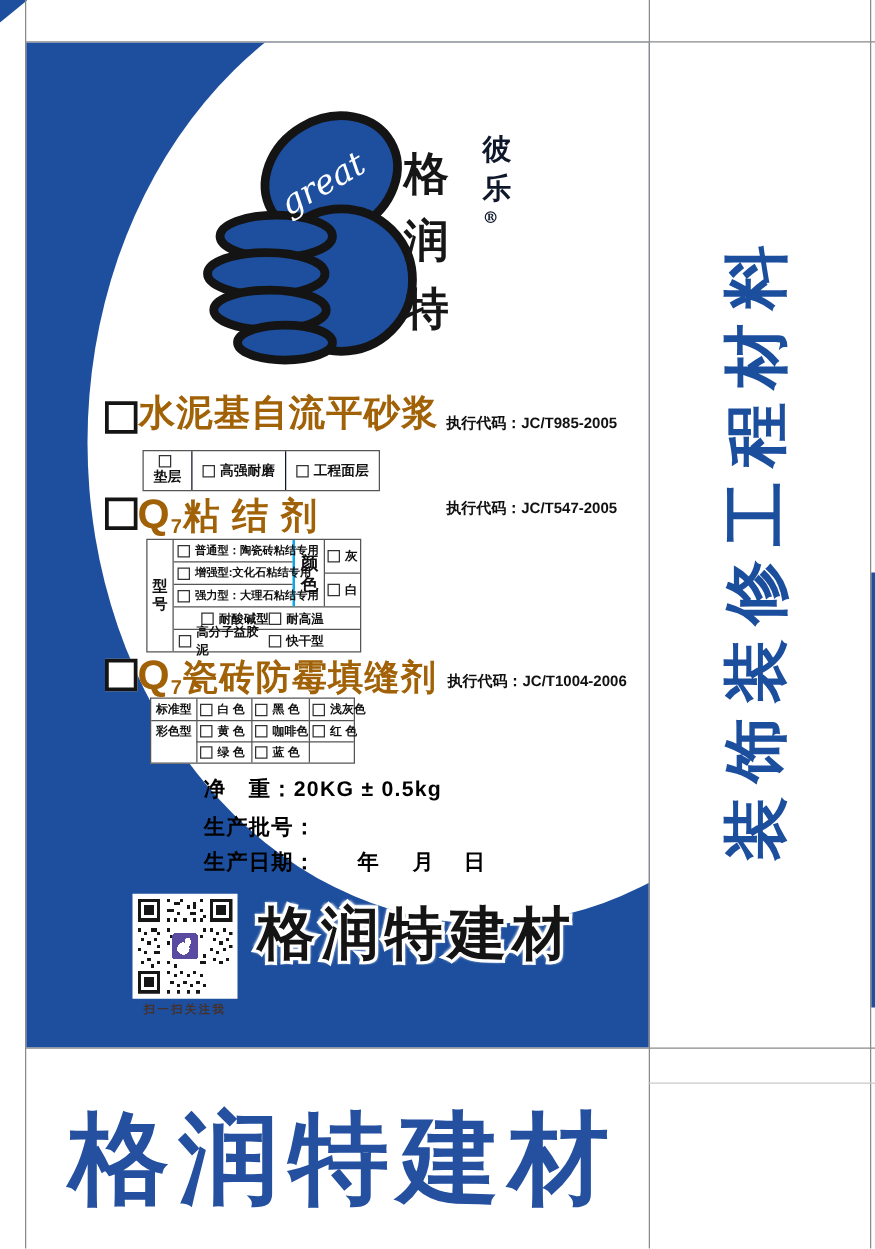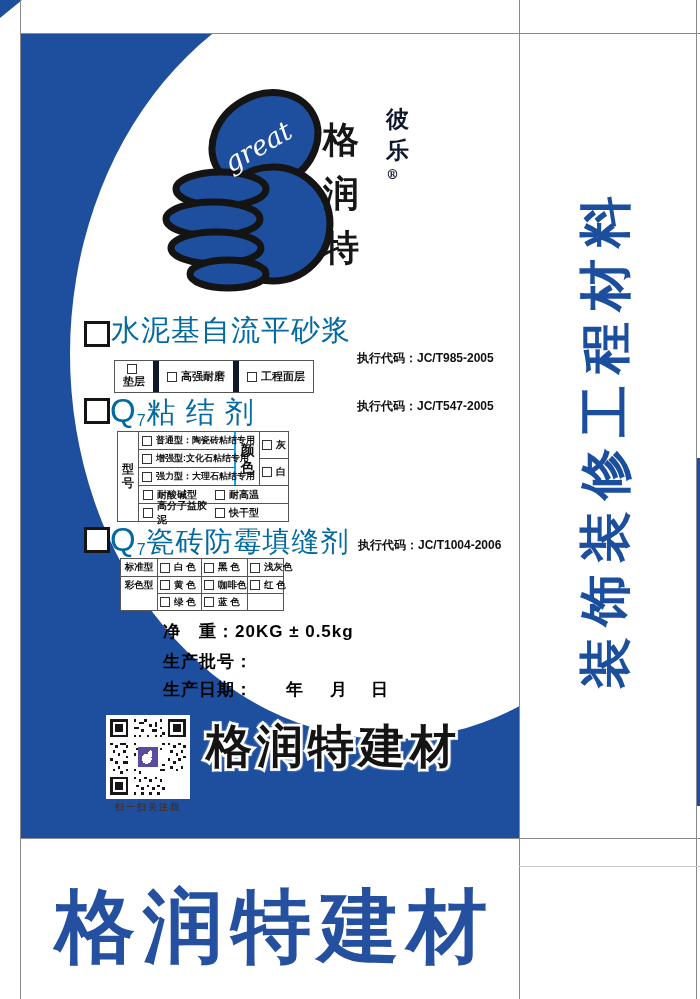--- a/index.html
+++ b/index.html
@@ -17,48 +17,48 @@
   
   .logo-svg{position:absolute;left:158px;top:86px;width:182px;height:207px;}
   .logo-chars{position:absolute;left:318px;top:112px;width:46px;font-family:"DejaVu Serif",serif;
               font-size:36px;line-height:1.5;text-align:center;font-weight:bold;color:#161616;}
   .trademark{position:absolute;left:386px;top:104px;font-family:"DejaVu Serif",serif;
              font-size:23px;font-weight:bold;color:#0f172a;letter-spacing:4px;}
   .trademark sup{font-size:13px;letter-spacing:0;}
 
   
   .big-cb{position:absolute;width:20px;height:20px;border:3px solid #141414;background:#fff;}
-  .ptitle{position:absolute;font-weight:400;color:#0369a1;letter-spacing:1px;white-space:nowrap;}
+  .ptitle{position:absolute;font-weight:700;color:#a16207;letter-spacing:1px;white-space:nowrap;}
   .pcode{position:absolute;font-size:12px;font-weight:bold;color:#111;white-space:nowrap;}
   .q{font-size:33px;}
   .qsub{font-size:16px;vertical-align:-4px;}
 
   
   .opt-strip{position:absolute;left:114px;top:360px;display:flex;border:1px solid #555;background:#fff;}
-  .opt-cell{display:flex;align-items:center;padding:3px 8px;font-size:11px;font-weight:bold;border-left:6px solid #0f172a;white-space:nowrap;}
+  .opt-cell{display:flex;align-items:center;padding:3px 8px;font-size:11px;font-weight:bold;border-left:1px solid #0f172a;white-space:nowrap;}
   .opt-cell:first-child{border-left:none;flex-direction:column;}
   .cb{display:inline-block;width:8px;height:8px;border:1px solid #333;background:#fff;margin-right:4px;flex:0 0 auto;}
 
   
   .t1{position:absolute;left:117px;top:431px;width:172px;background:#fff;border:1px solid #555;display:flex;box-sizing:border-box;}
   .vstack{width:15px;line-height:1.15;text-align:center;word-break:break-all;font-weight:bold;}
   .t1-type{width:20px;border-right:1px solid #555;display:flex;align-items:center;justify-content:center;font-size:12px;}
   .t1-main{flex:1;display:flex;flex-direction:column;}
   .t1-top{display:flex;border-bottom:1px solid #555;}
   .t1-labels{width:95px;border-right:2px solid #0ea5e9;display:flex;flex-direction:column;}
   .t1-lrow{height:17px;border-bottom:1px solid #555;display:flex;align-items:center;padding-left:3px;
            font-size:9px;font-weight:bold;white-space:nowrap;}
   .t1-lrow:last-child{border-bottom:none;}
   .t1-colorhdr{width:23px;border-right:1px solid #555;display:flex;align-items:center;justify-content:center;font-size:14px;}
   .t1-swatches{width:28px;display:flex;flex-direction:column;}
   .t1-swatch{flex:1;display:flex;align-items:center;padding-left:2px;font-size:10px;font-weight:bold;}
   .t1-swatch:first-child{border-bottom:1px solid #555;}
   .t1-r45{height:17px;display:flex;align-items:center;font-size:10px;font-weight:bold;padding-left:4px;}
   .t1-r45.bb{border-bottom:1px solid #555;}
-  .t1-r45 .item1{display:flex;align-items:center;width:72px;}
+  .t1-r45 .item1{display:flex;align-items:center;width:72px;justify-content:flex-end;}
   .t1-r45 .item2{display:flex;align-items:center;justify-content:center;}
 
   
   .t2{position:absolute;left:120px;top:558px;background:#fff;border:1px solid #555;
       display:grid;grid-template-columns:36px 44px 46px 36px;grid-auto-rows:17px;box-sizing:content-box;}
   .t2 .c{display:flex;align-items:center;padding-left:2px;font-size:9.5px;font-weight:bold;
          border-left:1px solid #555;border-top:1px solid #555;white-space:nowrap;}
   .t2 .c.first-col{border-left:none;justify-content:center;padding-left:0;}
   .t2 .c.first-row{border-top:none;}
   .t2 .span2{grid-row:span 2;}
@@ -123,21 +123,21 @@
       <div>格</div>
       <div>润</div>
       <div>特</div>
     </div>
     <div class="trademark">
       <span>彼乐</span><sup>®</sup>
     </div>
 
     <span class="big-cb" style="left:84px;top:321px;"></span>
     <div class="ptitle" style="left:111px;top:311px;font-size:29px;">水泥基自流平砂浆</div>
-    <div class="pcode" style="left:357px;top:350px;">执行代码：JC/T985-2005</div>
+    <div class="pcode" style="left:357px;top:330px;">执行代码：JC/T985-2005</div>
     <div class="opt-strip">
       <div class="opt-cell">
           <span class="cb"></span>
           <span>垫层</span>
         </div>
       <div class="opt-cell">
           <span class="cb"></span>
           <span>高强耐磨</span>
         </div>
       <div class="opt-cell">

